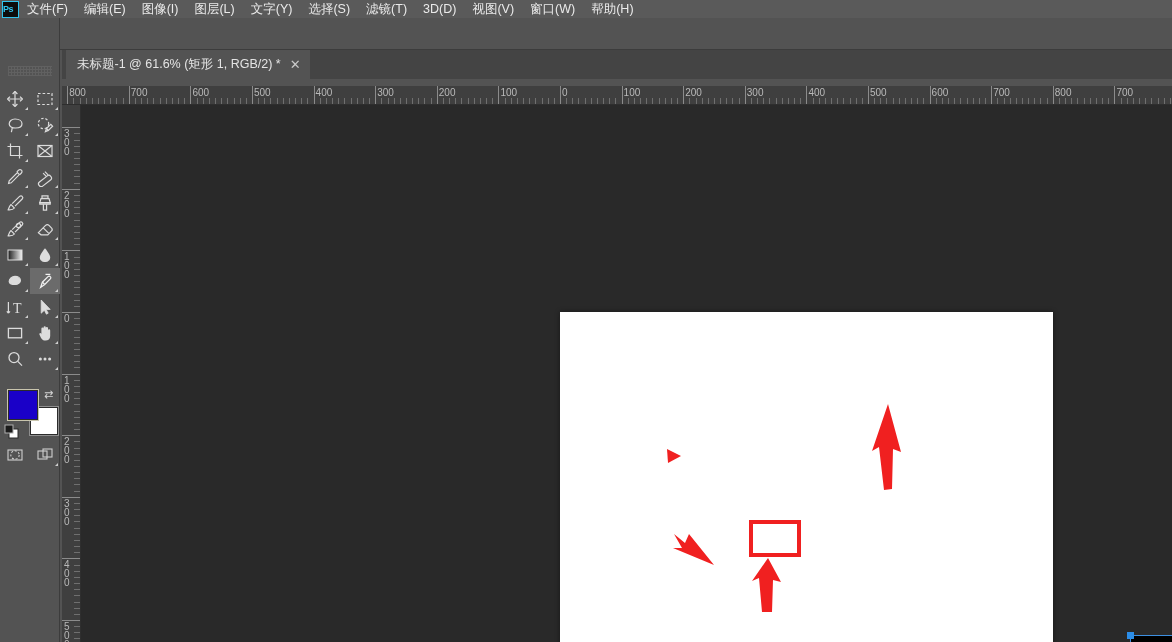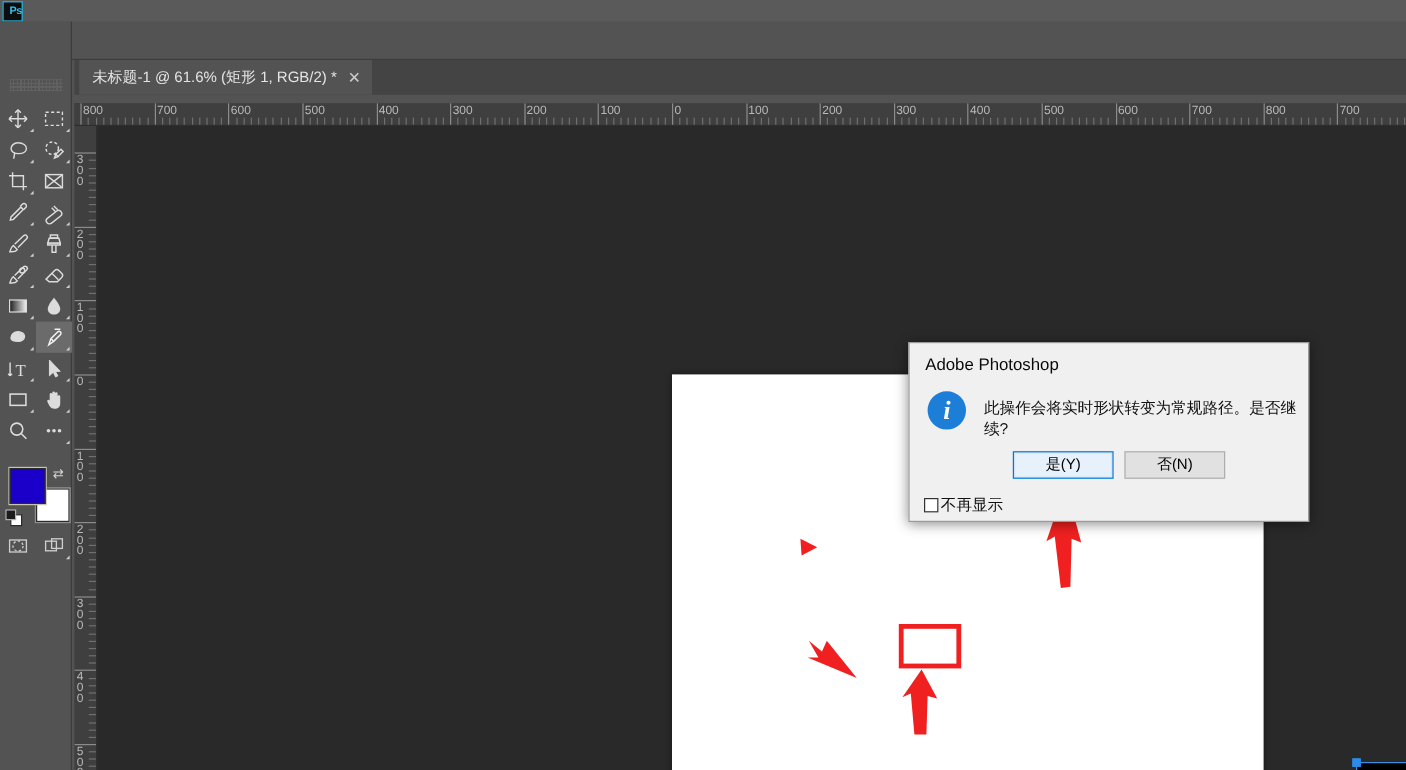--- a/index.html
+++ b/index.html
@@ -14,21 +14,21 @@
   #app { position:relative; width:1172px; height:642px; }
 
   
   .menubar{
     position:absolute; left:0; top:0; width:1172px; height:18px;
     background:#5a5a5a; display:flex; align-items:center;
   }
   .ps-logo{
     width:17px; height:17px; margin-left:2px;
     background:#0d0d0d; border:1px solid #31c5f0; color:#31c5f0;
-    font-size:9px; font-weight:bold; line-height:14px; text-align:right;
+    font-size:9px; font-weight:bold; line-height:14px; text-align:left;
     letter-spacing:-0.5px;
   }
   .menu-item{
     padding:0 8px; height:18px; line-height:19px; font-size:12.5px;
     color:#eaeaea; white-space:nowrap; cursor:default;
   }
 
   
   .optionsbar{
     position:absolute; left:0; top:18px; width:1172px; height:32px;
@@ -202,20 +202,33 @@
     margin-right:2px; display:inline-block;
   }
 </style>
 </head>
 <body>
 
 <div id="app">
 
   <div class="menubar">
     <div class="ps-logo">Ps</div>
+    <div id="menu-items" style="display:flex;">
+        <div class="menu-item">文件(F)</div>
+        <div class="menu-item">编辑(E)</div>
+        <div class="menu-item">图像(I)</div>
+        <div class="menu-item">图层(L)</div>
+        <div class="menu-item">文字(Y)</div>
+        <div class="menu-item">选择(S)</div>
+        <div class="menu-item">滤镜(T)</div>
+        <div class="menu-item">3D(D)</div>
+        <div class="menu-item">视图(V)</div>
+        <div class="menu-item">窗口(W)</div>
+        <div class="menu-item">帮助(H)</div>
+      </div>
   </div>
 
   <div class="optionsbar">
     <div class="opt-tool">
       <span>
         <svg width="22" height="22" viewBox="0 0 22 22">
           <path d="M7.5 17.5 L9.4 11.8 L15.2 6.0 C15.9 5.3 16.9 5.3 17.5 6.0 C18.2 6.6 18.2 7.6 17.5 8.3 L11.7 14.1 Z" fill="none" stroke="#e2e2e2" stroke-width="1.2"></path>
           <path d="M9.6 11.9 L11.6 13.9" stroke="#e2e2e2" stroke-width="1.1"></path>
           <path d="M7.5 17.5 L9.0 14.4" stroke="#e2e2e2" stroke-width="1.1"></path>
           <path d="M12.0 4.2 L17.0 4.2" stroke="#e2e2e2" stroke-width="1.3"></path>
@@ -805,25 +818,14 @@
 
     <rect x="751" y="522" width="48" height="33" fill="none" stroke="#F02020" stroke-width="4"></rect>
 
     <path d="M884 490 L879 447 L872 451 L888 404 L901 452 L893 449 L892 489 Z" fill="#F02020"></path>
 
     <path d="M714 565 L689 534 L685 543 L674 534 L682 548 L673 548 Z" fill="#F02020"></path>
 
     <path d="M762 612 L759 578 L752 581 L768 558 L781 582 L773 580 L772 612 Z" fill="#F02020"></path>
   </svg>
 
-  <div class="dialog">
-    <div class="dlg-title">Adobe Photoshop</div>
-    <div class="dlg-icon">i</div>
-    <div class="dlg-msg">此操作会将实时形状转变为常规路径。是否继续?</div>
-    <div class="dlg-btn primary">是(Y)</div>
-    <div class="dlg-btn secondary">否(N)</div>
-    <div class="dlg-check">
-      <span class="chkbox"></span>
-      <span>不再显示</span>
-    </div>
-  </div>
 
 </div>
 
 </body></html>

